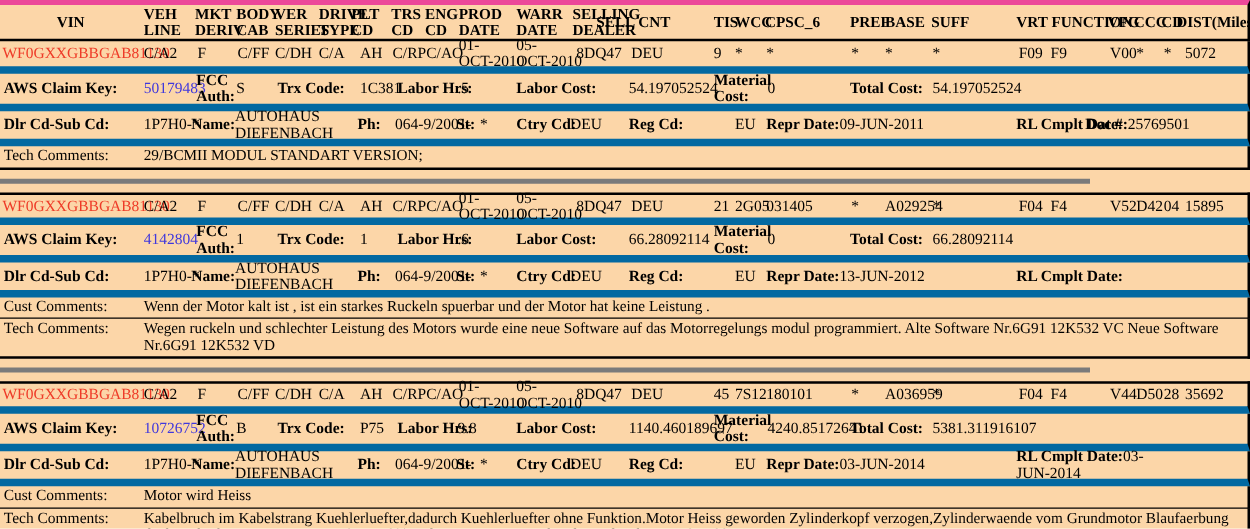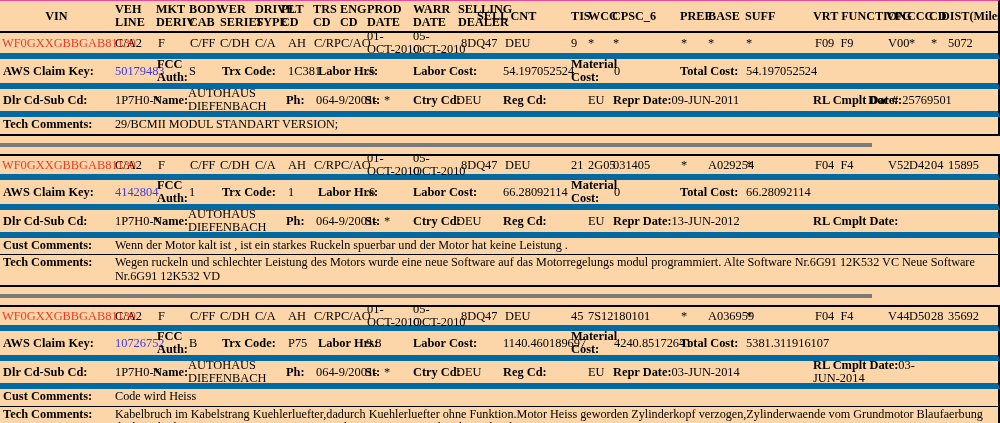--- a/index.html
+++ b/index.html
@@ -1,31 +1,31 @@
 <!DOCTYPE html>
 <html style="--bg: #fcd6a8; --red: #ee3b28; --link: #4038dd; --gray: #7b7b7b;"><head>
 <meta charset="utf-8">
 <style>
 *{box-sizing:border-box;margin:0;padding:0}
 html,body{background:#fff}
 body{width:1000px;font-family:"Liberation Serif",serif;font-size:12.4px;color:#000}
 #app{width:1000px;height:423px;background:var(--bg,#fcd6a8);overflow:hidden}
 .row{position:relative;border-bottom:6px solid #0369a1;border-right:2px solid #000}
-.header{height:33px;border-top:1px solid #ec4899;border-bottom:2px solid #000;font-weight:bold;font-size:12.2px}
+.header{height:33px;border-top:4px solid #ec4899;border-bottom:2px solid #000;font-weight:bold;font-size:12.2px}
 .vrow{height:26px}
 .crow{height:30px}
 .drow{height:28px}
 .cell{position:absolute;top:50%;transform:translateY(-50%);white-space:nowrap;line-height:13px}
 .pre{white-space:pre-line}
 .prex{white-space:pre}
 .b{font-weight:bold}
 .lnk{color:var(--link,#4038dd);cursor:pointer}
 .vin{color:var(--red,#ee3b28)}
 .comments{min-height:15px;padding:1px 8px 2px 115px;line-height:13.5px;font-size:12.2px}
-.comments .clabel{position:absolute;left:3px;top:1px;font-weight:bold;font-size:12.4px}
+.comments .clabel{position:absolute;left:3px;top:1px;font-weight:normal;font-size:12.4px}
 .cust{border-bottom:1px solid #000}
 .tech{border-bottom:2px solid #000}
 .sep{height:18px;padding-top:7px;border-right:none}
 .sepbar{height:4px;width:872px;background:var(--gray,#7b7b7b)}
 .sep + .block .vrow{border-top:2px solid #000}
 
 .h-vin{left:0;width:113px;text-align:center}.h-vehline{left:115px}.h-mkt{left:156px}.h-body{left:189px}
 .h-ver{left:220px}.h-drive{left:255px}.h-plt{left:281px}.h-trs{left:313px}.h-eng{left:340px}
 .h-prod{left:367px}.h-warr{left:413px}.h-dealer{left:458px}.h-sellcnt{left:477px}.h-tis{left:571px}
 .h-wcc{left:588px}.h-cpsc{left:612px}.h-pref{left:680px}.h-base{left:708px}.h-suff{left:745px}
@@ -299,21 +299,21 @@
       <span class="cell v-st">*</span>
       <span class="cell b l-ctry">Ctry Cd:</span>
       <span class="cell v-ctry">DEU</span>
       <span class="cell b l-reg">Reg Cd:</span>
       <span class="cell v-reg">EU</span>
       <span class="cell c-repr"><b>Repr Date:</b><i>03-JUN-2014</i></span>
       <span class="cell c-rl"><b>RL Cmplt Date:</b><i>03-JUN-2014</i></span>
     </div>
     <div class="row comments cust">
       <span class="clabel">Cust Comments:</span>
-      <div class="ctext">Code wird Heiss</div>
+      <div class="ctext">Motor wird Heiss</div>
     </div>
     <div class="row comments tech">
       <span class="clabel">Tech Comments:</span>
       <div class="ctext">Kabelbruch im Kabelstrang Kuehlerluefter,dadurch Kuehlerluefter ohne Funktion.Motor Heiss geworden Zylinderkopf verzogen,Zylinderwaende vom Grundmotor Blaufaerbung duch UEberhitzung.FDAPP14F28695 20% Kulanz L+M.Freigegebender Kulanzbetrag 1096.00</div>
     </div>
   </div>
 </div>
 </div>
 
 </body></html>

